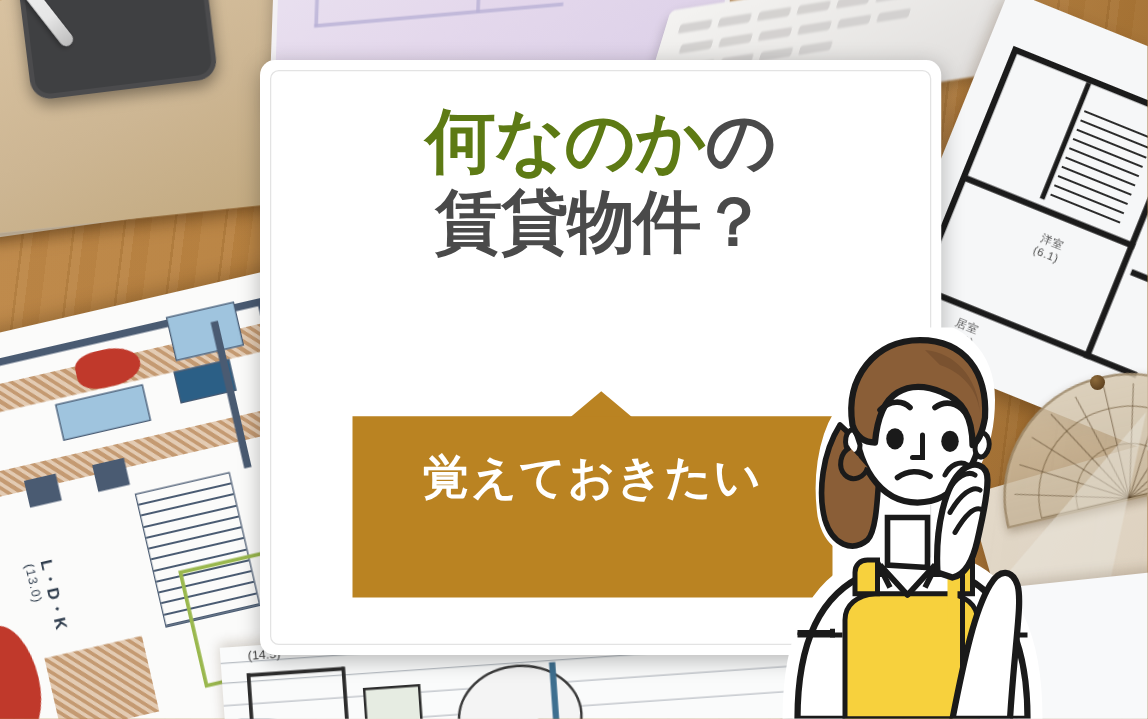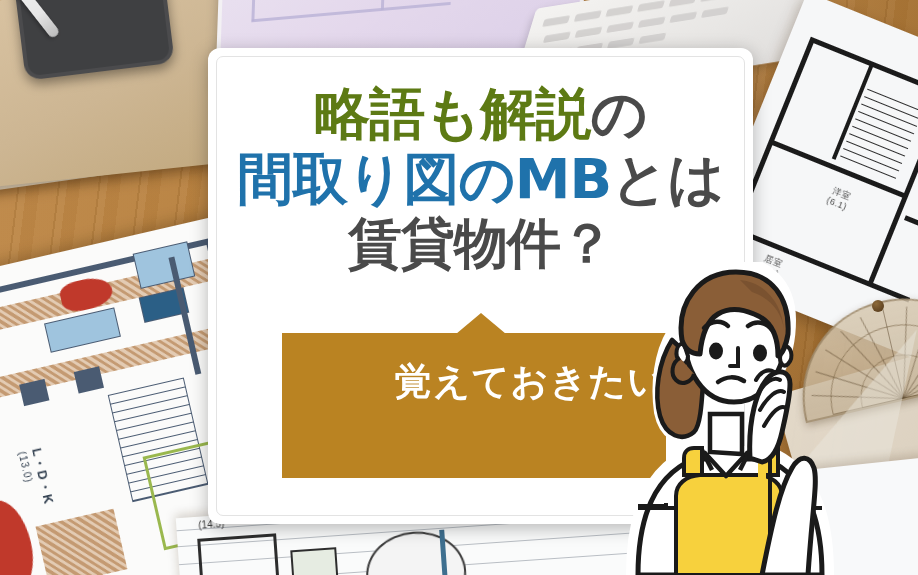--- a/index.html
+++ b/index.html
@@ -196,21 +196,21 @@
     position:absolute;left:456px;top:313px;width:0;height:0;
     border-left:25px solid transparent;border-right:25px solid transparent;
     border-bottom:21px solid #ba8322;
   }
   .banner-text{
     position:absolute;left:0;right:0;top:23px;text-align:center;
     color:#ffffff;font-weight:700;font-size:37px;line-height:1.38;
     letter-spacing:1px;
     font-family:"DejaVu Sans","Liberation Sans",sans-serif;
   }
-  .bt{display:block;white-space:nowrap;text-align:right;}
+  .bt{display:block;white-space:nowrap;}
 
   
   .character{position:absolute;left:622px;top:262px;width:214px;height:313px;}
   .character svg{display:block;width:214px;height:313px;}
 </style>
 </head>
 <body>
 
 <div id="stage">
 
@@ -343,22 +343,21 @@
       <i style="left:110px;top:6px;width:2px;height:160px;"></i>
       <i style="left:150px;top:6px;width:2px;height:160px;"></i>
       <em style="left:120px;top:60px;">吹抜</em>
     </div>
   </div>
 
   <div class="card">
     <div class="card-inner"></div>
 
     <div class="title">
-      <span class="tl tl1"><span class="c-green">略語も解説</span><span class="c-gray">の</span></span>
-      <span class="tl tl2"><span class="c-blue">間取り図のMB</span><span class="c-gray">とは</span></span>
+      <span class="tl tl1"><span class="c-green">何なのか</span><span class="c-gray">の</span></span>
       <span class="tl tl3"><span class="c-gray">賃貸物件？</span></span>
     </div>
   </div>
 
   <div class="banner-notch"></div>
   <div class="banner">
     <div class="banner-text">
       <span class="bt">覚えておきたい</span>
     </div>
   </div>

